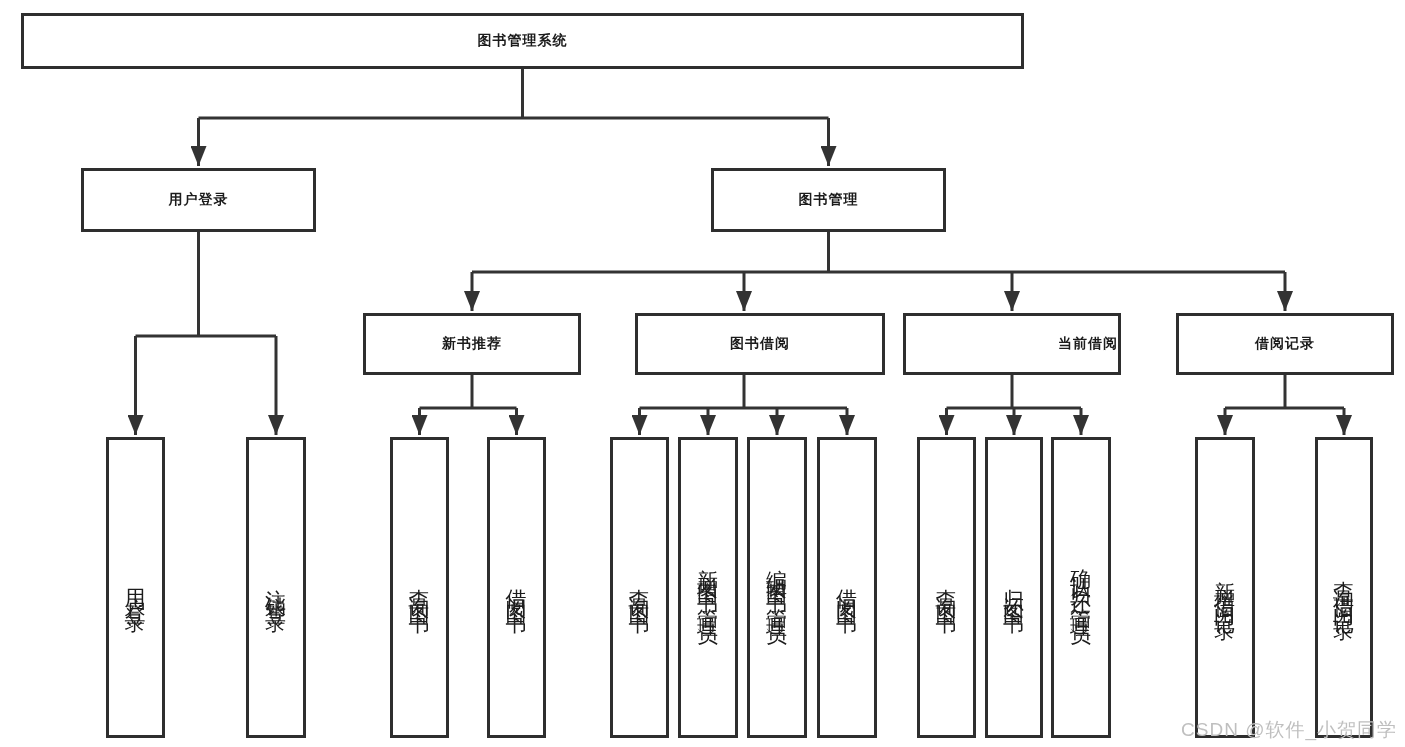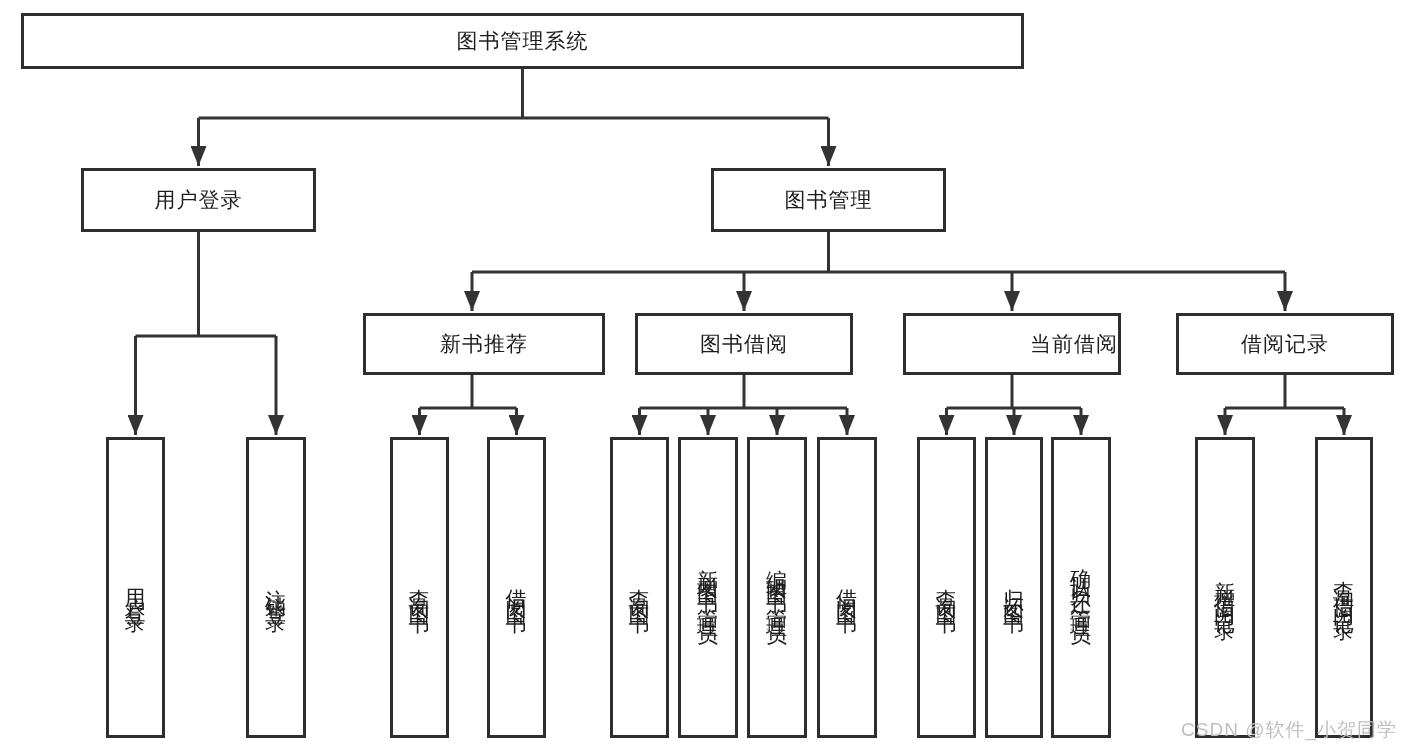--- a/index.html
+++ b/index.html
@@ -25,40 +25,41 @@
   .box {
     position: absolute;
     background: #ffffff;
     border: 3px solid #2e2e2e;
     box-sizing: border-box;
     display: flex;
     align-items: center;
     justify-content: center;
   }
   .hlabel {
-    font-size: 21px;
+    font-size: 14px;
     color: #1c1c1c;
     letter-spacing: 1px;
     white-space: nowrap;
+    font-weight: bold;
   }
   .vlabel {
     writing-mode: vertical-rl;
     font-size: 21px;
     color: #1c1c1c;
     letter-spacing: 8px;
     line-height: 1;
   }
   
   .root-box   { left: 21px;  top: 13px;  width: 1003px; height: 56px; }
   
   .l2-a       { left: 81px;  top: 168px; width: 235px; height: 64px; }
   .l2-b       { left: 711px; top: 168px; width: 235px; height: 64px; }
   
-  .l3-a       { left: 363px;  top: 313px; width: 242px; height: 62px; }
-  .l3-b       { left: 635px;  top: 313px; width: 218px; height: 62px; }
+  .l3-a       { left: 363px;  top: 313px; width: 218px; height: 62px; }
+  .l3-b       { left: 635px;  top: 313px; width: 250px; height: 62px; }
   .l3-c       { left: 903px;  top: 313px; width: 218px; height: 62px; justify-content: flex-end; }
   .l3-d       { left: 1176px; top: 313px; width: 218px; height: 62px; }
   
   .leaf       { top: 437px; height: 301px; }
   .lf-1  { left: 106px;  width: 59px; }
   .lf-2  { left: 246px;  width: 60px; }
   .lf-3  { left: 390px;  width: 59px; }
   .lf-4  { left: 487px;  width: 59px; }
   .lf-5  { left: 610px;  width: 59px; }
   .lf-6  { left: 678px;  width: 60px; }

